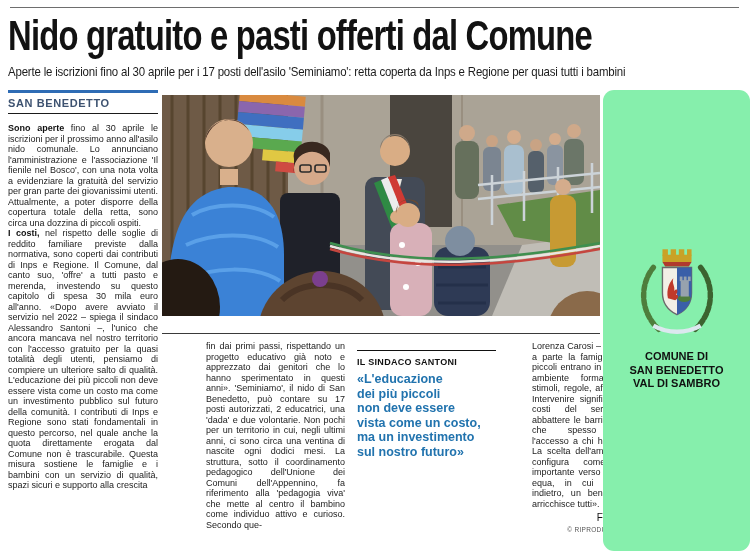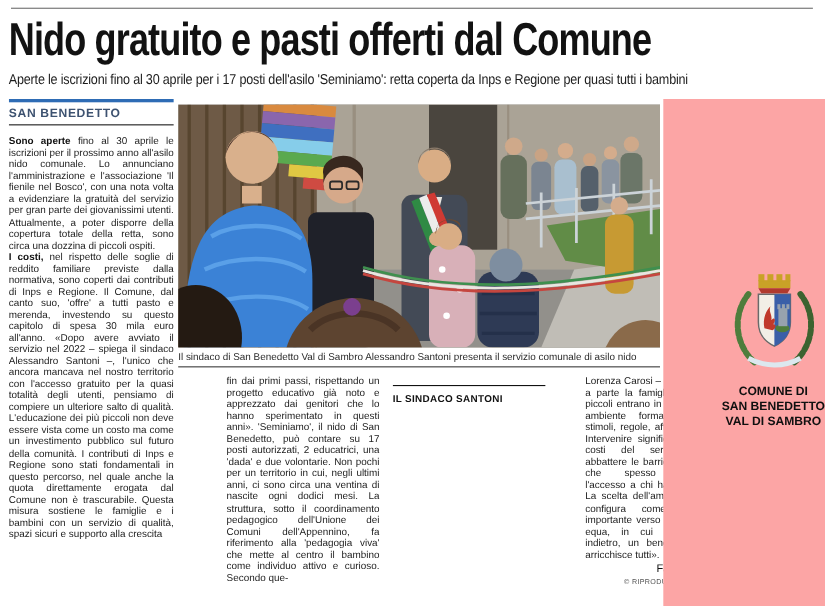--- a/index.html
+++ b/index.html
@@ -37,21 +37,21 @@
   .bcol3 { left:313px; width:139px; }
   .bcol4 { left:488px; width:136px; }
   .pullquote-divider { border-top:1.5px solid #111; margin-top:9px; }
   .pullquote-label { font-size:9px; font-weight:bold; color:#111; letter-spacing:0.3px; margin:6px 0 5px 0; }
   .pullquote-text { font-size:12.5px; font-weight:bold; color:#2173ae; line-height:14.5px; white-space:pre-line; }
   .byline { text-align:right; font-weight:normal; font-size:10px; color:#111; margin-top:3px; }
   .copyright { text-align:right; font-size:6.5px; color:#555; letter-spacing:0.3px; margin-top:3px; }
 
   
   .sidebar { position:absolute; left:603px; top:90px; width:147px; height:461px;
-    background:#fca5a5; display:flex; flex-direction:column; align-items:flex-end; }
+    background:#86efac; display:flex; flex-direction:column; align-items:center;border-radius:11px; }
   .crest { margin-top:152px; }
   .sidebar-title { margin-top:8px; font-size:11px; font-weight:bold; color:#101010;
     text-align:center; line-height:13.5px; white-space:pre-line; }
 </style>
 </head>
 <body>
 
 <div class="page">
 
   <div class="top-rule"></div>
@@ -168,30 +168,35 @@
       <path d="M168,151 C250,175 340,169 438,151" stroke="#e8e6e0" stroke-width="2.5" fill="none"></path>
       <path d="M168,154 C250,178 340,172 438,154" stroke="#c5463f" stroke-width="2.5" fill="none"></path>
 
       <ellipse cx="16" cy="212" rx="42" ry="48" fill="#241a12"></ellipse>
       <ellipse cx="160" cy="238" rx="64" ry="62" fill="#5d4430"></ellipse>
       <path d="M120,205 C140,185 180,185 200,205" stroke="#4a3425" stroke-width="6" fill="none"></path>
       <circle cx="158" cy="184" r="8" fill="#7b3f8e"></circle>
       <ellipse cx="425" cy="238" rx="40" ry="42" fill="#8a6a4a"></ellipse>
     </svg>
   </div>
-  <div class="caption">Il sindaco di San Benedetto Val di Sambro Alessandro Santoni presenta il servizio comunale di asilo nido</div>
   <div class="caption-rule"></div>
 
   <div class="bcol bcol2">
     <p class="bodytext">fin dai primi passi, rispettando un progetto educativo già noto e apprezzato dai genitori che lo hanno sperimentato in questi anni». 'Seminiamo', il nido di San Benedetto, può contare su 17 posti autorizzati, 2 educatrici, una 'dada' e due volontarie. Non pochi per un territorio in cui, negli ultimi anni, ci sono circa una ventina di nascite ogni dodici mesi. La struttura, sotto il coordinamento pedagogico dell'Unione dei Comuni dell'Appennino, fa riferimento alla 'pedagogia viva' che mette al centro il bambino come individuo attivo e curioso. Secondo que-</p>
   </div>
 
   <div class="bcol bcol3">
     <div class="pullquote-divider"></div>
     <div class="pullquote-label">IL SINDACO SANTONI</div>
+    <div class="pullquote-text">«L'educazione
+dei più piccoli
+non deve essere
+vista come un costo,
+ma un investimento
+sul nostro futuro»</div>
   </div>
 
   <div class="bcol bcol4">
     <p class="bodytext">Lorenza Carosi – è il primo luogo, a parte la famiglia, in cui i più piccoli entrano in contatto con un ambiente formativo, fatto di stimoli, regole, affetto e socialità. Intervenire significativamente sui costi del servizio significa abbattere le barriere economiche che spesso impediscono l'accesso a chi ha meno risorse. La scelta dell'amministrazione si configura come un passo importante verso una società più equa, in cui nessuno resta indietro, un bene comune che arricchisce tutti».</p>
     <div class="byline">Fabio Marchioni</div>
     <div class="copyright">© RIPRODUZIONE RISERVATA</div>
   </div>
 
   <div class="sidebar">
     <svg class="crest" width="92" height="100" viewBox="0 0 100 110">

